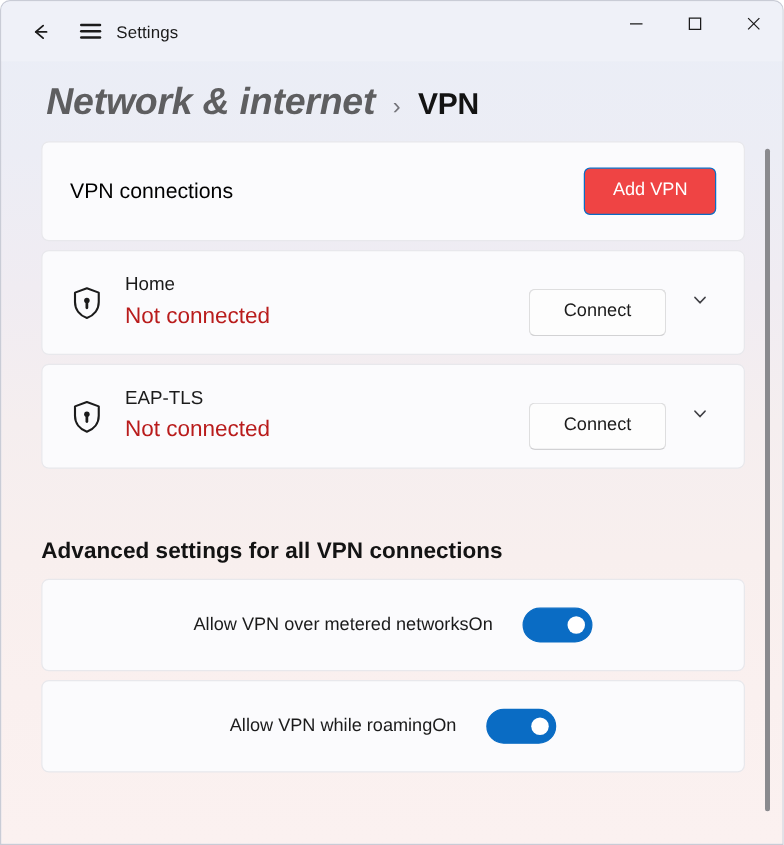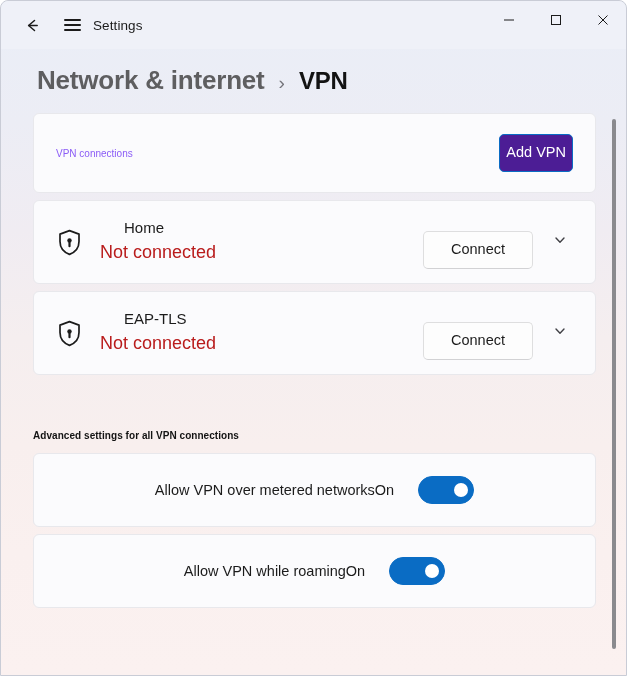--- a/index.html
+++ b/index.html
@@ -101,25 +101,26 @@
   }
 
   
   .breadcrumb {
     display: flex;
     align-items: baseline;
     padding: 16px 0 0 36px;
     height: 64px;
   }
   .crumb-parent {
-    font-size: 26px;
+    font-size: 30px;
     font-weight: 600;
     color: #5e5e60;
     letter-spacing: -0.2px;
     cursor: pointer;
+    font-style: italic;
   }
   .crumb-sep {
     font-size: 19px;
     color: #74747a;
     margin: 0 14px;
     font-weight: 400;
   }
   .crumb-current {
     font-size: 24px;
     font-weight: 600;
@@ -144,32 +145,32 @@
     align-items: center;
   }
 
   .card-vpnconn {
     height: 80px;
     padding: 0 22px 0 22px;
     justify-content: space-between;
   }
 
   .card-label {
-    font-size: 10px;
-    color: #8b5cf6;
+    font-size: 17px;
+    color: #000000;
   }
 
   .btn-accent {
-    background: #4c1d95;
+    background: #ef4444;
     color: #ffffff;
     border: 1px solid #0a6cc4;
     border-radius: 5px;
     font-family: "Liberation Sans", sans-serif;
     font-size: 14.5px;
-    padding: 9px 6px;
+    padding: 9px 22px;
     cursor: pointer;
     line-height: 1.2;
   }
 
   .card-conn {
     height: 84px;
     padding: 0 18px 0 20px;
     justify-content: flex-start;
   }
 
@@ -186,21 +187,20 @@
     display: flex;
     flex-direction: column;
     justify-content: center;
     flex: 1 1 auto;
     min-width: 0;
   }
   .conn-name {
     font-size: 15px;
     color: #1b1b1b;
     line-height: 1.35;
-    margin-left: 24px;
   }
   .conn-status {
     font-size: 18px;
     color: #b91c1c;
     line-height: 1.5;
     margin-top: 1px;
   }
 
   .btn-standard {
     background: #fdfdfd;
@@ -227,21 +227,21 @@
     justify-content: center;
     border-radius: 4px;
     cursor: pointer;
     flex: 0 0 auto;
   }
 
   
   .section-gap { height: 48px; }
 
   .section-title {
-    font-size: 10px;
+    font-size: 18px;
     font-weight: 700;
     color: #131313;
     margin-bottom: 12px;
     letter-spacing: 0.05px;
   }
 
   .card-toggle {
     height: 74px;
     padding: 0 22px;
     justify-content: center;

